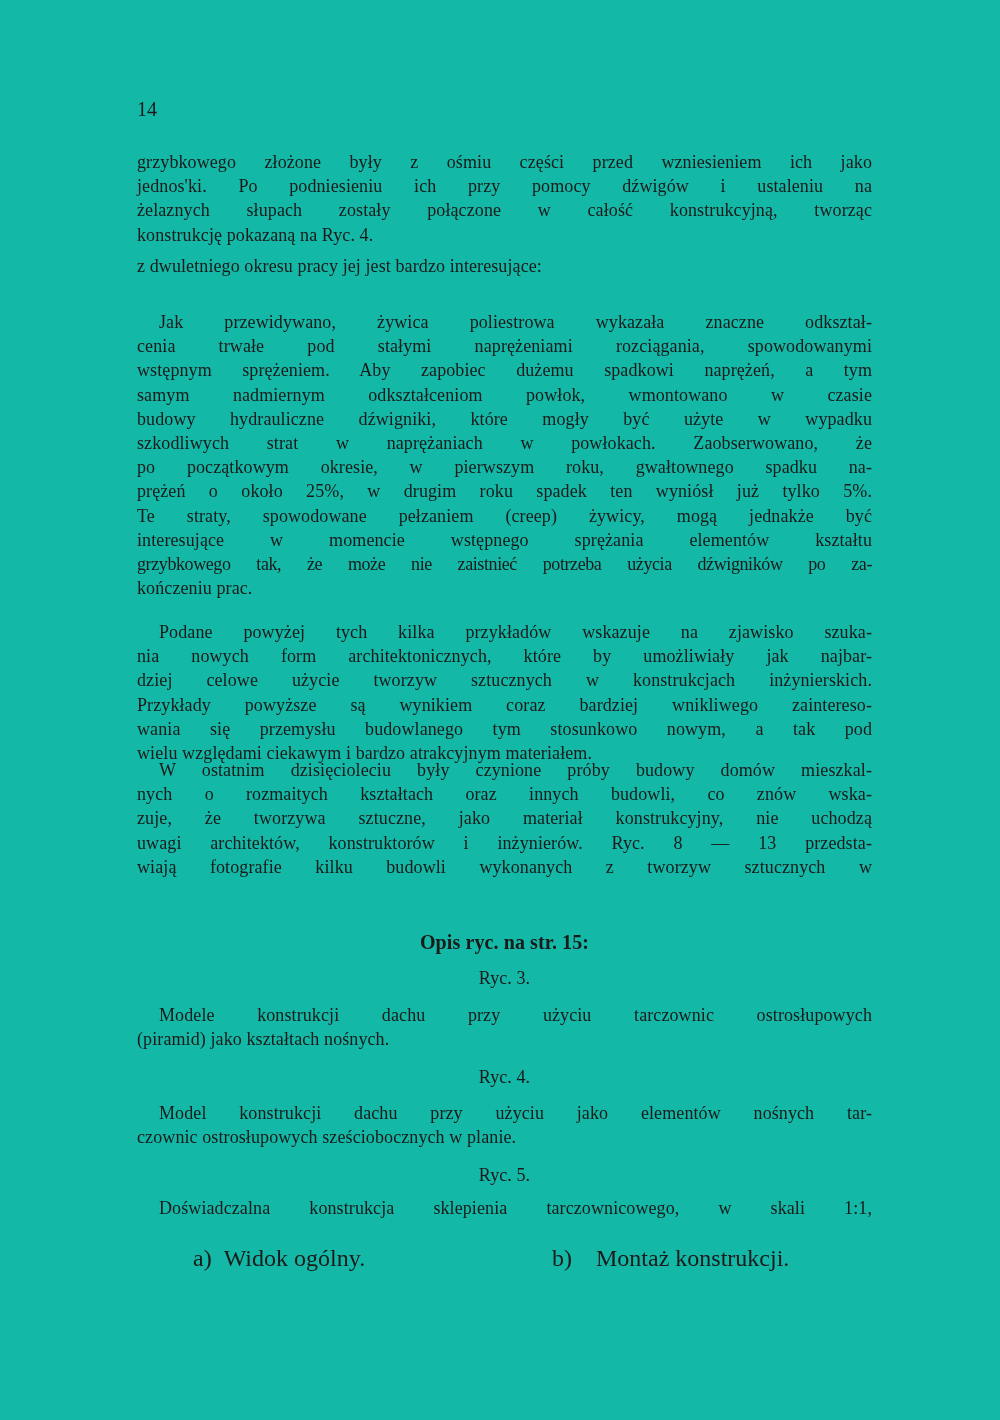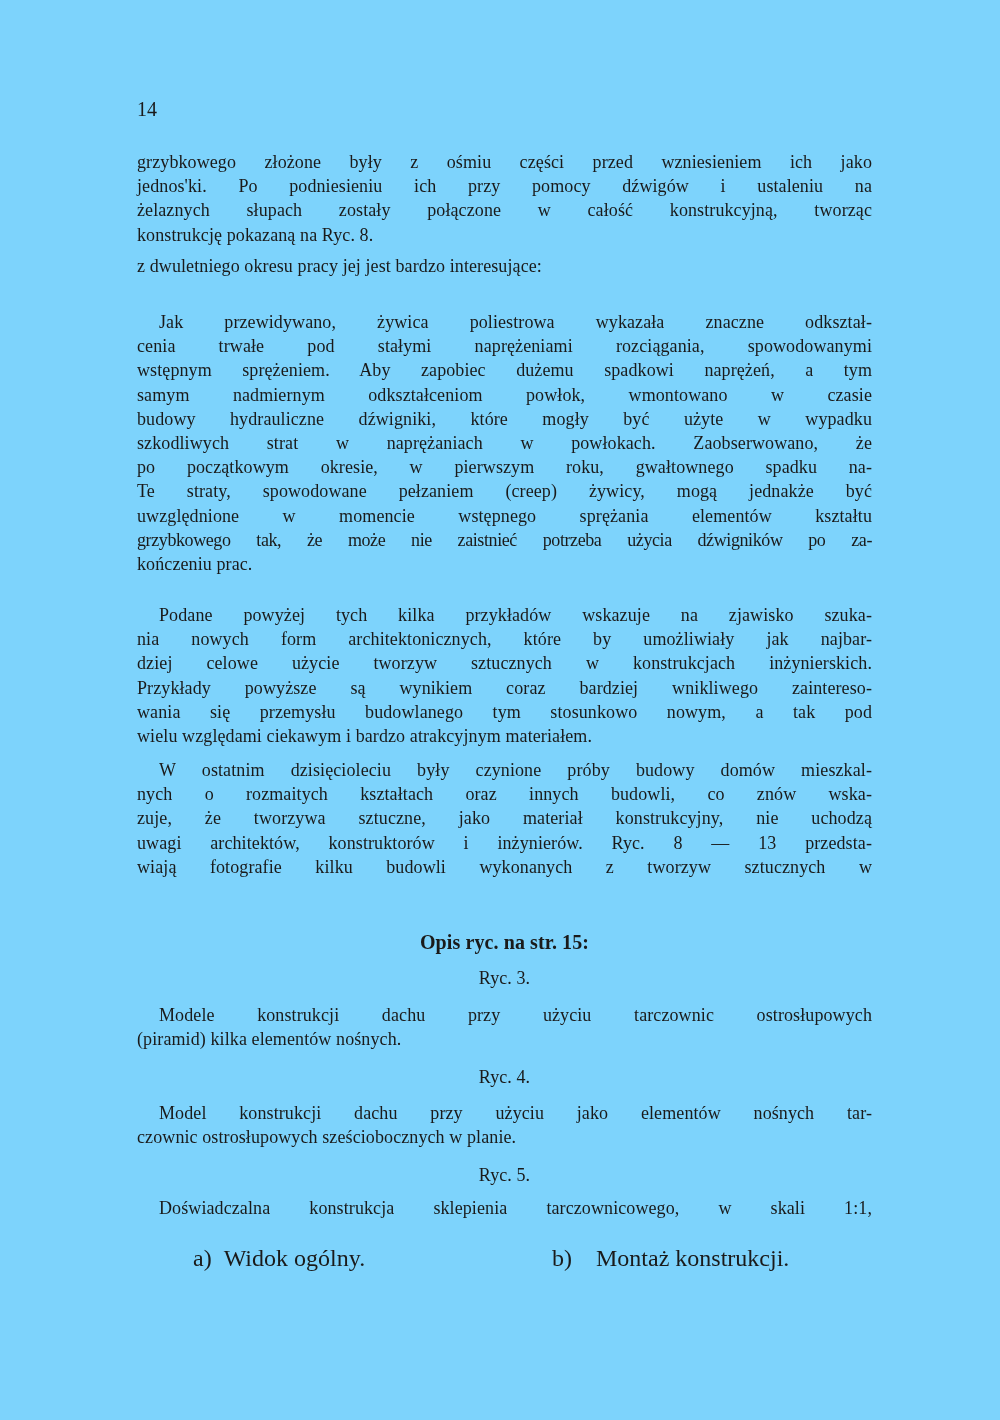--- a/index.html
+++ b/index.html
@@ -1,19 +1,19 @@
 <!DOCTYPE html>
 <html><head>
   <meta charset="utf-8">
   <style>
     html, body { margin: 0; padding: 0; background: #ffffff; }
     body { width: 1000px; height: 1420px; position: relative; overflow: hidden; }
     .page {
       position: absolute; left: 0; top: 0; width: 1000px; height: 1420px;
-      background: #7dd3fc; color: #1a1a1a;
+      background: #14b8a6; color: #1a1a1a;
       font-family: "Liberation Serif", "DejaVu Serif", serif;
     }
     .pagenum {
       position: absolute; left: 137px; top: 97px;
       font-size: 20px; line-height: 24px;
     }
     .block { position: absolute; left: 137px; width: 735px; }
     .line {
       display: block; height: 24.2px; line-height: 24.2px;
       font-size: 18px; white-space: nowrap;
@@ -33,42 +33,43 @@
 <body>
 
 <div class="page">
 
   <div class="pagenum">14</div>
 
   <div class="block" style="top:150px">
     <span class="line">grzybkowego złożone były z ośmiu części przed wzniesieniem ich jako</span>
     <span class="line">jednos'ki. Po podniesieniu ich przy pomocy dźwigów i ustaleniu na</span>
     <span class="line">żelaznych słupach zostały połączone w całość konstrukcyjną, tworząc</span>
-    <span class="line last">konstrukcję pokazaną na Ryc. 8.</span>
+    <span class="line last">konstrukcję pokazaną na Ryc. 4.</span>
   </div>
 
   <div class="block" style="top:254px">
     <span class="line last">z dwuletniego okresu pracy jej jest bardzo interesujące:</span>
   </div>
 
   <div class="block" style="top:310px">
     <span class="line indent">Jak przewidywano, żywica poliestrowa wykazała znaczne odkształ-</span>
     <span class="line">cenia trwałe pod stałymi naprężeniami rozciągania, spowodowanymi</span>
     <span class="line">wstępnym sprężeniem. Aby zapobiec dużemu spadkowi naprężeń, a tym</span>
     <span class="line">samym nadmiernym odkształceniom powłok, wmontowano w czasie</span>
     <span class="line">budowy hydrauliczne dźwigniki, które mogły być użyte w wypadku</span>
     <span class="line">szkodliwych strat w naprężaniach w powłokach. Zaobserwowano, że</span>
     <span class="line">po początkowym okresie, w pierwszym roku, gwałtownego spadku na-</span>
+    <span class="line">prężeń o około 25%, w drugim roku spadek ten wyniósł już tylko 5%.</span>
     <span class="line">Te straty, spowodowane pełzaniem (creep) żywicy, mogą jednakże być</span>
-    <span class="line">uwzględnione w momencie wstępnego sprężania elementów kształtu</span>
+    <span class="line">interesujące w momencie wstępnego sprężania elementów kształtu</span>
     <span class="line" style="letter-spacing:-0.4px">grzybkowego tak, że może nie zaistnieć potrzeba użycia dźwigników po za-</span>
     <span class="line last">kończeniu prac.</span>
   </div>
 
-  <div class="block" style="top:603px">
+  <div class="block" style="top:620px">
     <span class="line indent">Podane powyżej tych kilka przykładów wskazuje na zjawisko szuka-</span>
     <span class="line">nia nowych form architektonicznych, które by umożliwiały jak najbar-</span>
     <span class="line">dziej celowe użycie tworzyw sztucznych w konstrukcjach inżynierskich.</span>
     <span class="line">Przykłady powyższe są wynikiem coraz bardziej wnikliwego zaintereso-</span>
     <span class="line">wania się przemysłu budowlanego tym stosunkowo nowym, a tak pod</span>
     <span class="line last">wielu względami ciekawym i bardzo atrakcyjnym materiałem.</span>
   </div>
 
   <div class="block" style="top:758px">
     <span class="line indent">W ostatnim dzisięcioleciu były czynione próby budowy domów mieszkal-</span>
@@ -80,21 +81,21 @@
 
   <div class="block" style="top:930px">
     <span class="line center heading">Opis ryc. na str. 15:</span>
   </div>
 
   <div class="block" style="top:966px">
     <span class="line center">Ryc. 3.</span>
   </div>
   <div class="block" style="top:1003px">
     <span class="line indent">Modele konstrukcji dachu przy użyciu tarczownic ostrosłupowych</span>
-    <span class="line last">(piramid) kilka elementów nośnych.</span>
+    <span class="line last">(piramid) jako kształtach nośnych.</span>
   </div>
 
   <div class="block" style="top:1065px">
     <span class="line center">Ryc. 4.</span>
   </div>
   <div class="block" style="top:1101px">
     <span class="line indent">Model konstrukcji dachu przy użyciu jako elementów nośnych tar-</span>
     <span class="line last">czownic ostrosłupowych sześciobocznych w planie.</span>
   </div>
 

